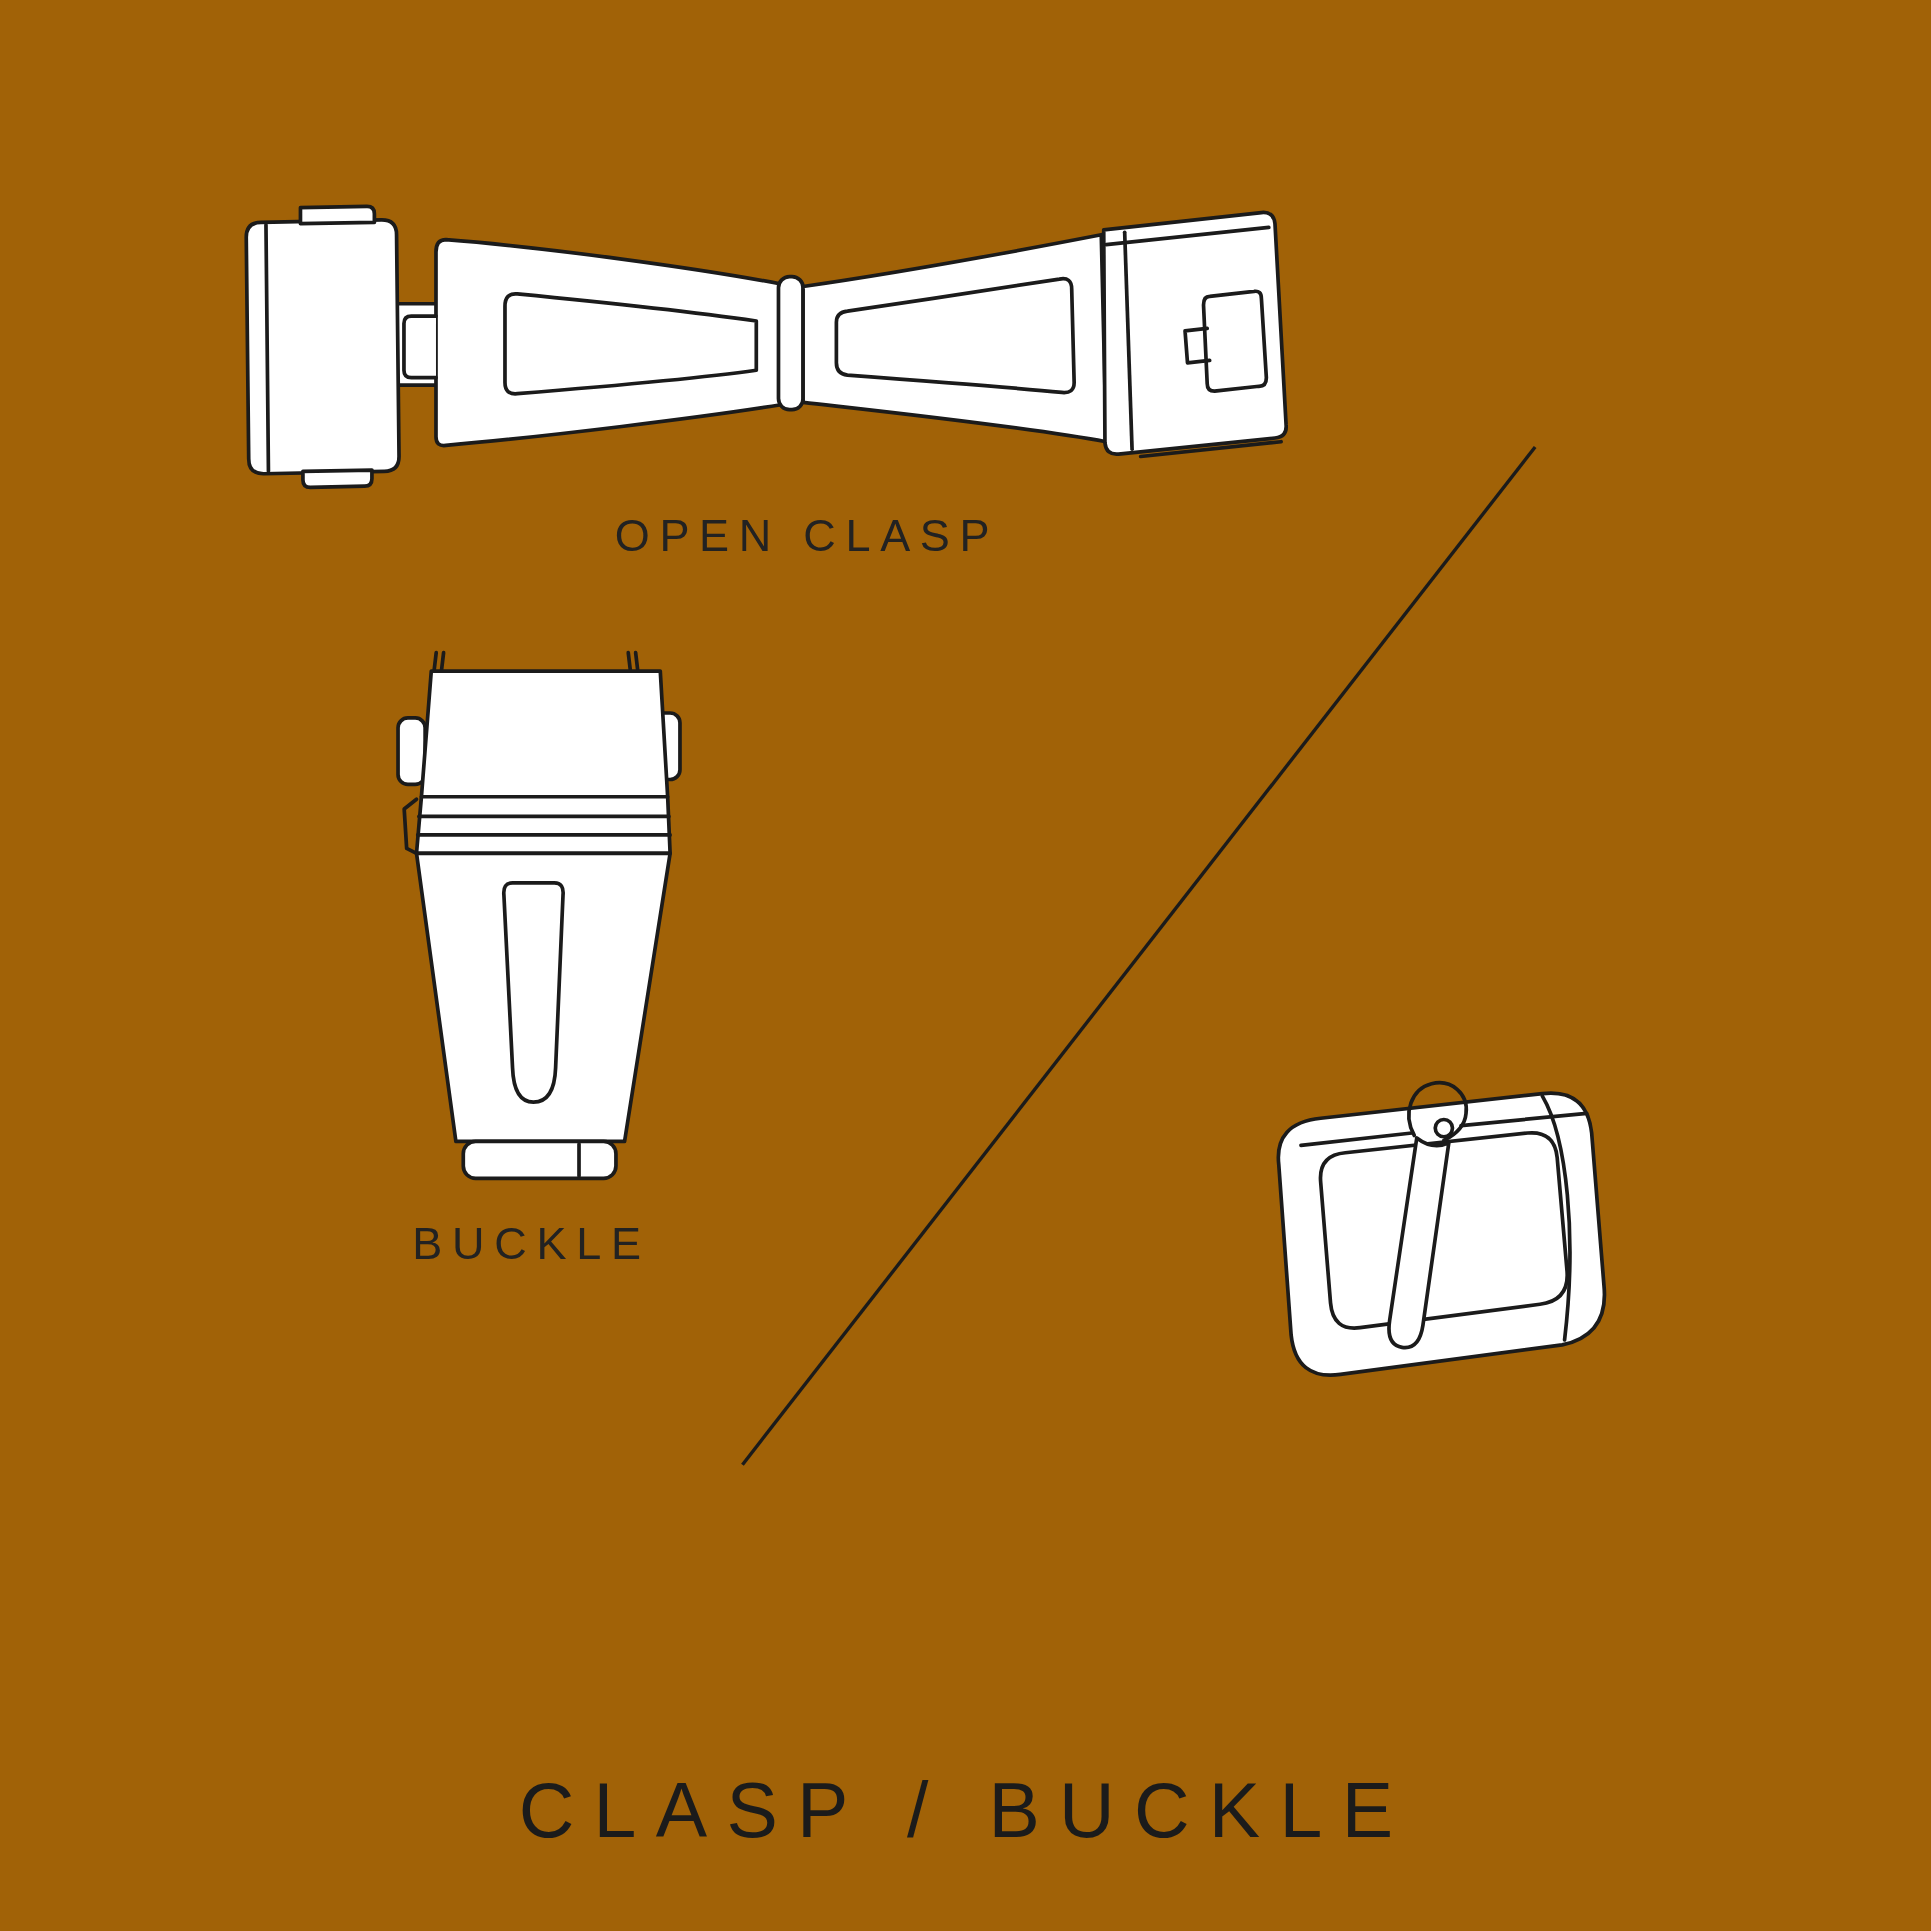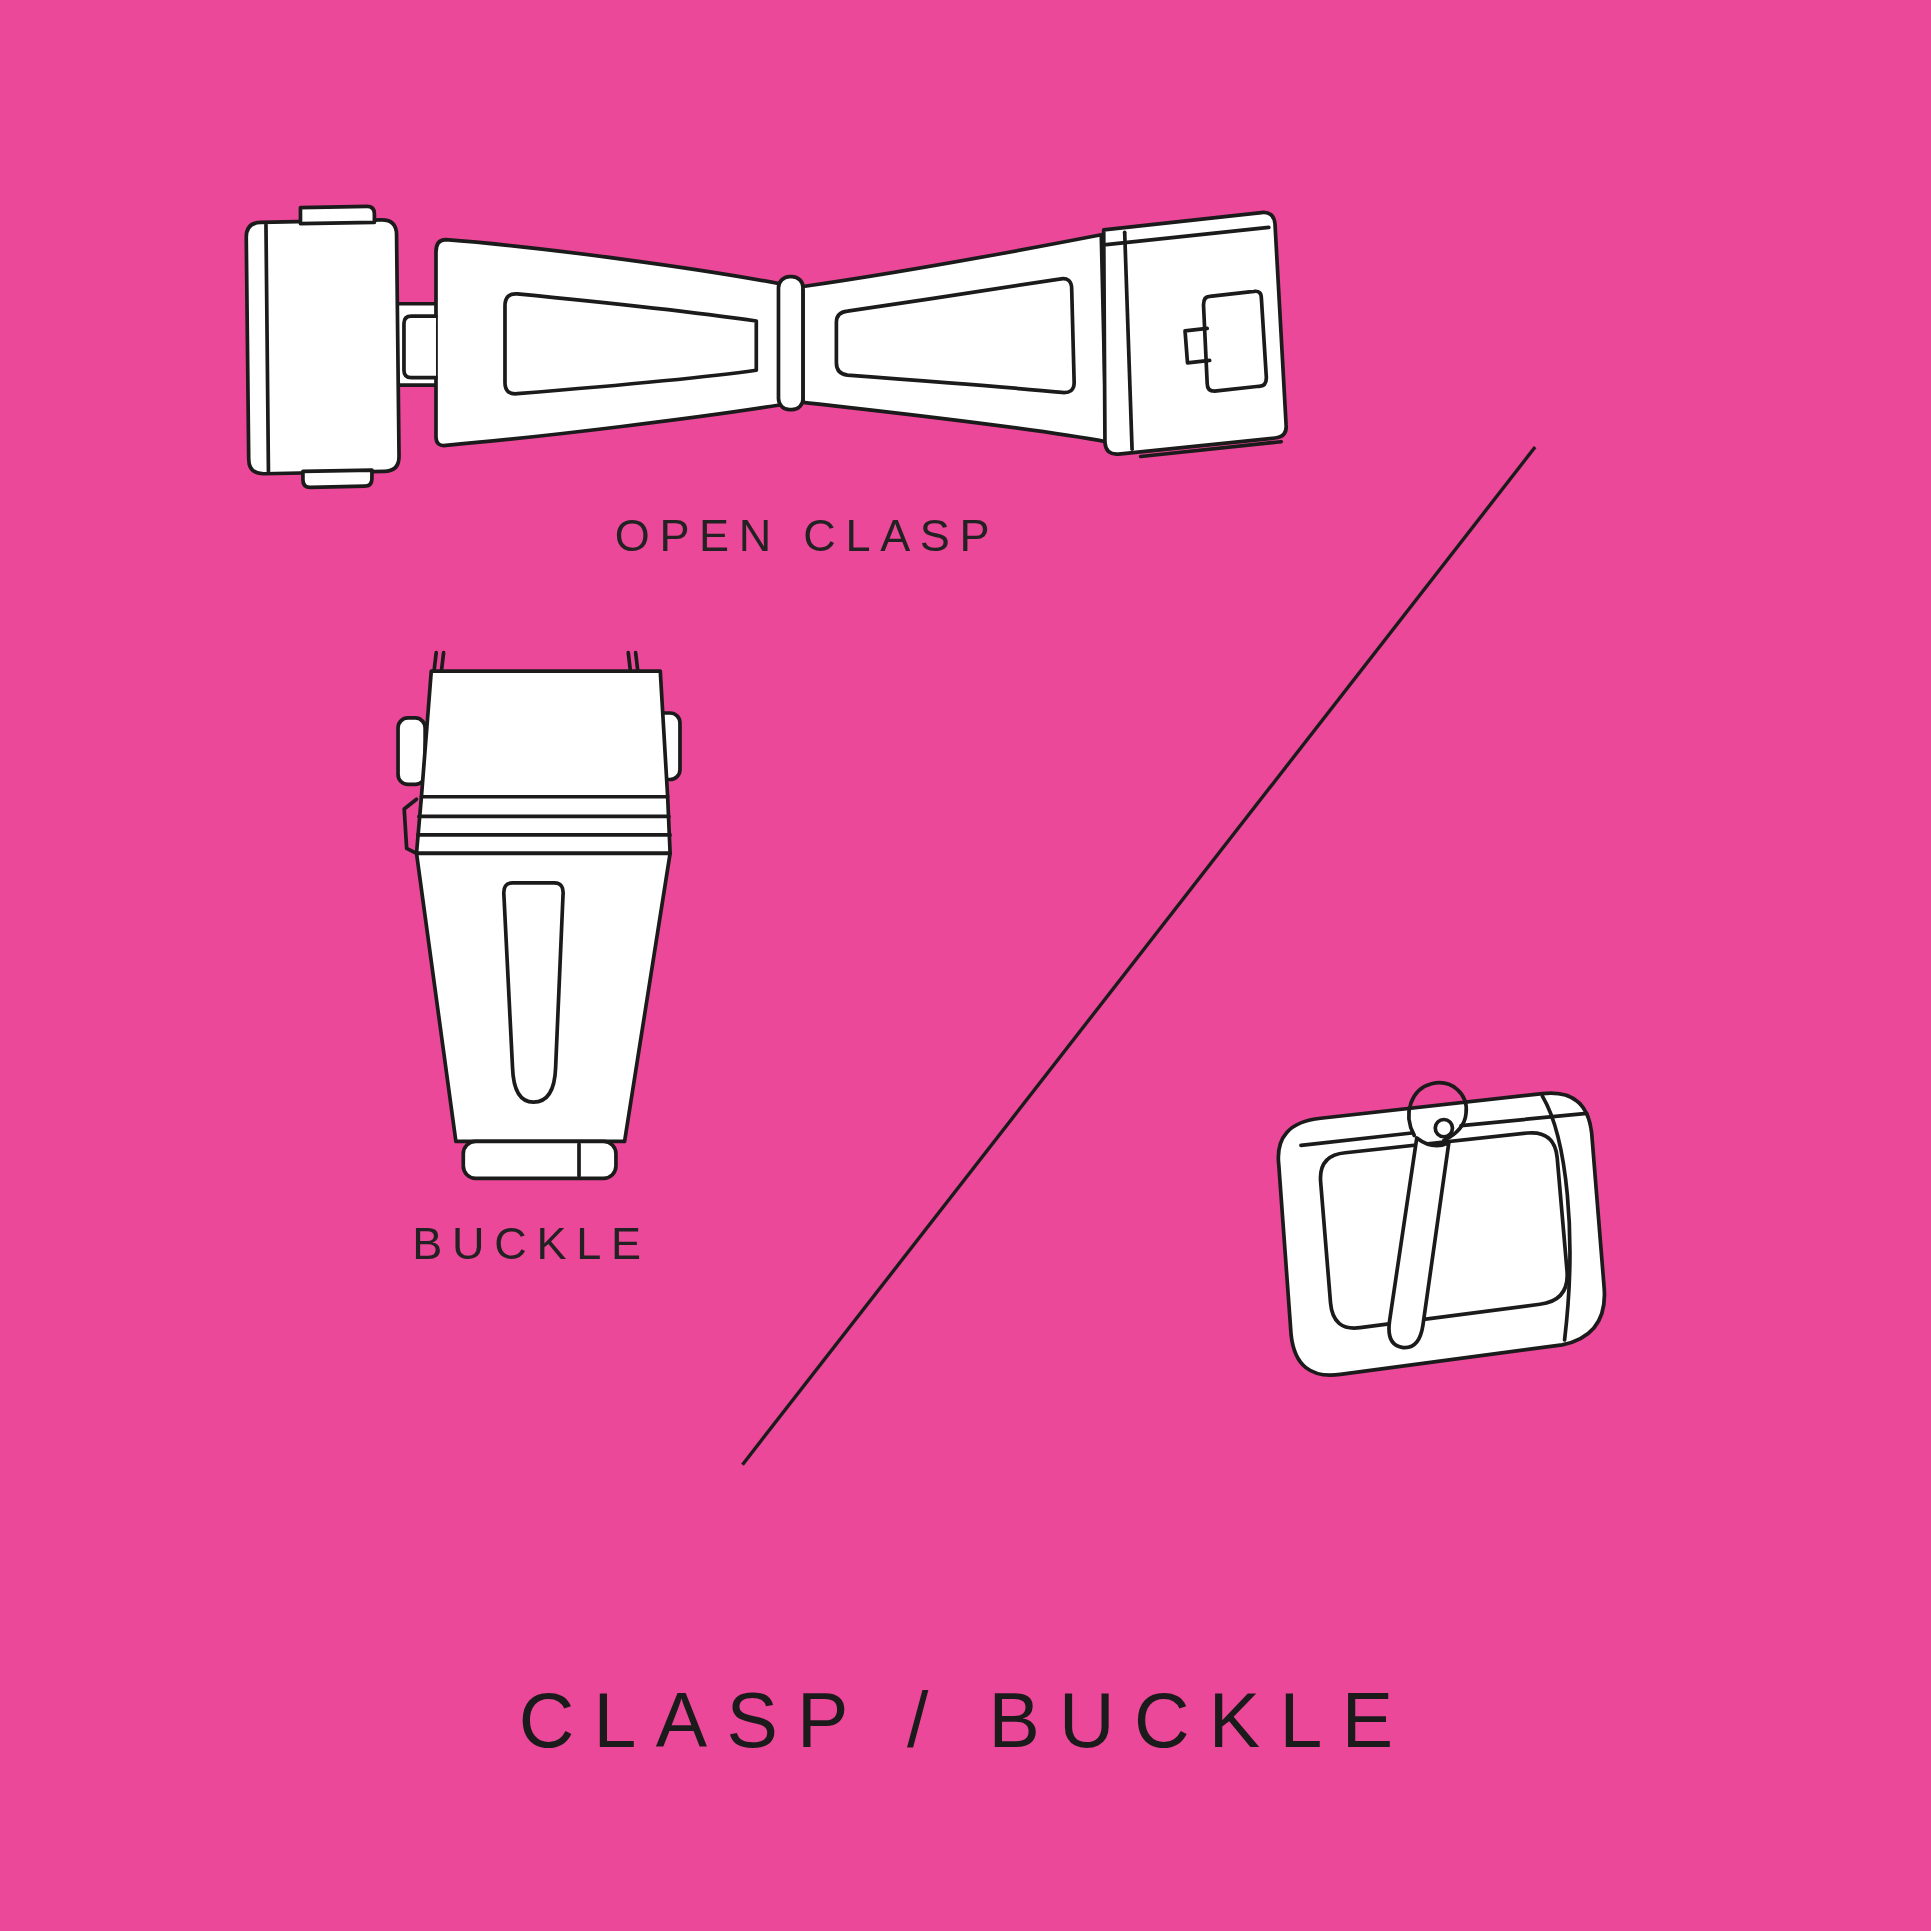--- a/index.html
+++ b/index.html
@@ -4,40 +4,40 @@
 <style>
   html, body {
     margin: 0;
     padding: 0;
     background: #ffffff;
   }
   .canvas {
     position: relative;
     width: 1931px;
     height: 1931px;
-    background: #ec4899;
+    background: #a16207;
     overflow: hidden;
     font-family: "Liberation Sans", sans-serif;
     color: #1b1b1b;
   }
   .abs { position: absolute; }
   .caption {
     position: absolute;
     text-align: center;
     font-size: 45px;
     letter-spacing: 9.7px;
     font-weight: 400;
     color: #222222;
     white-space: nowrap;
   }
   .title {
     position: absolute;
     left: 0;
     width: 1931px;
-    top: 1676px;
+    top: 1766px;
     text-align: center;
     font-size: 77px;
     letter-spacing: 19.3px;
     font-weight: 500;
     color: #1b1b1b;
     white-space: nowrap;
   }
   svg { display: block; }
 </style>
 </head>

